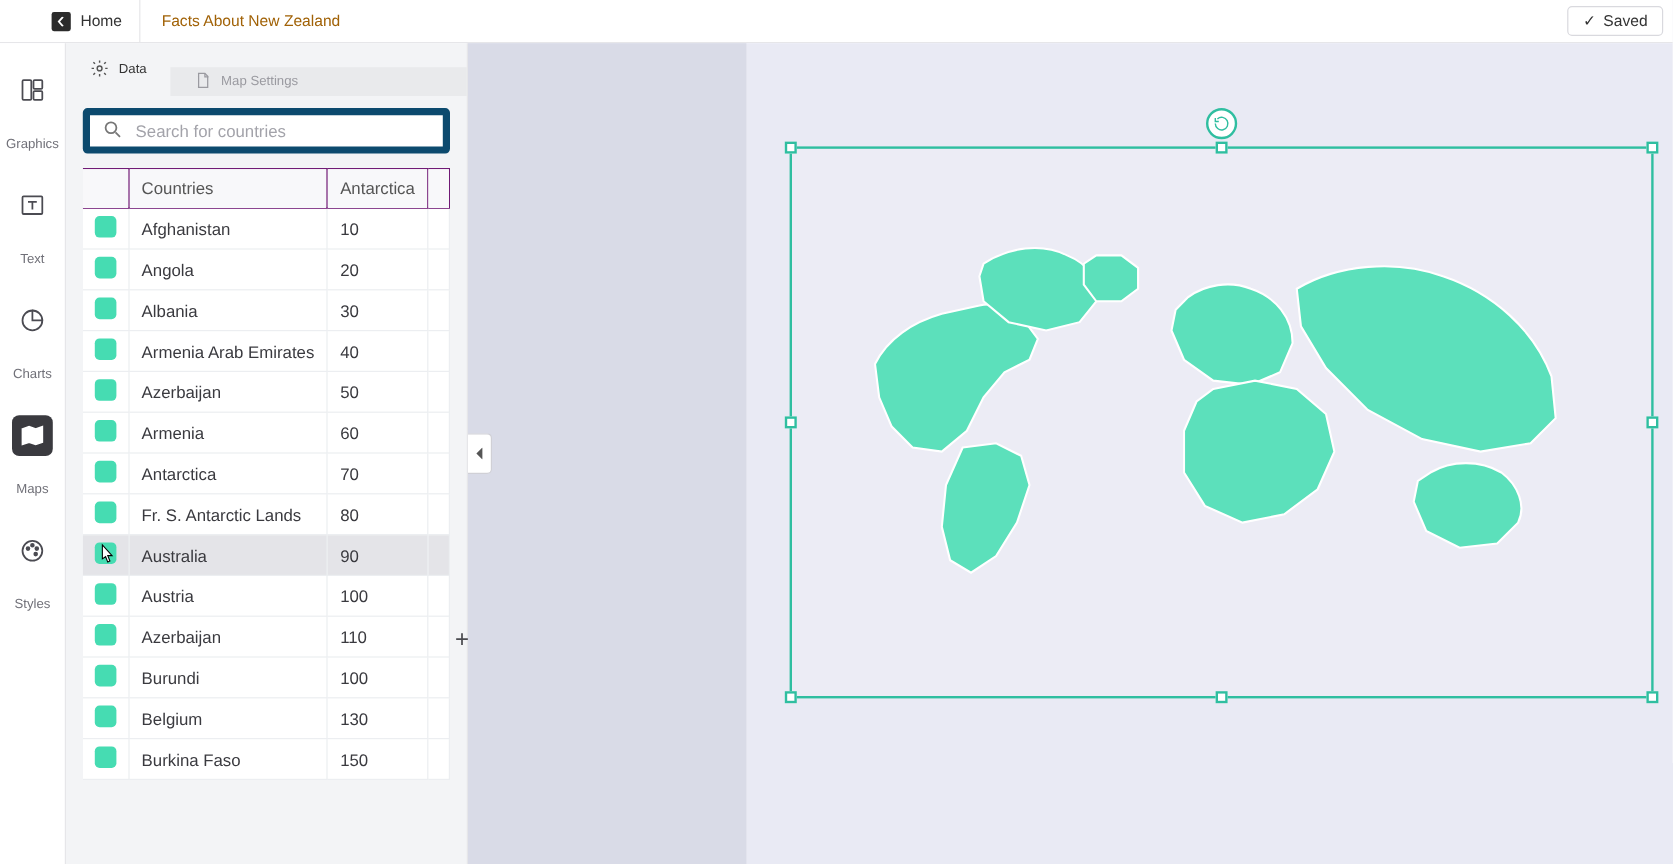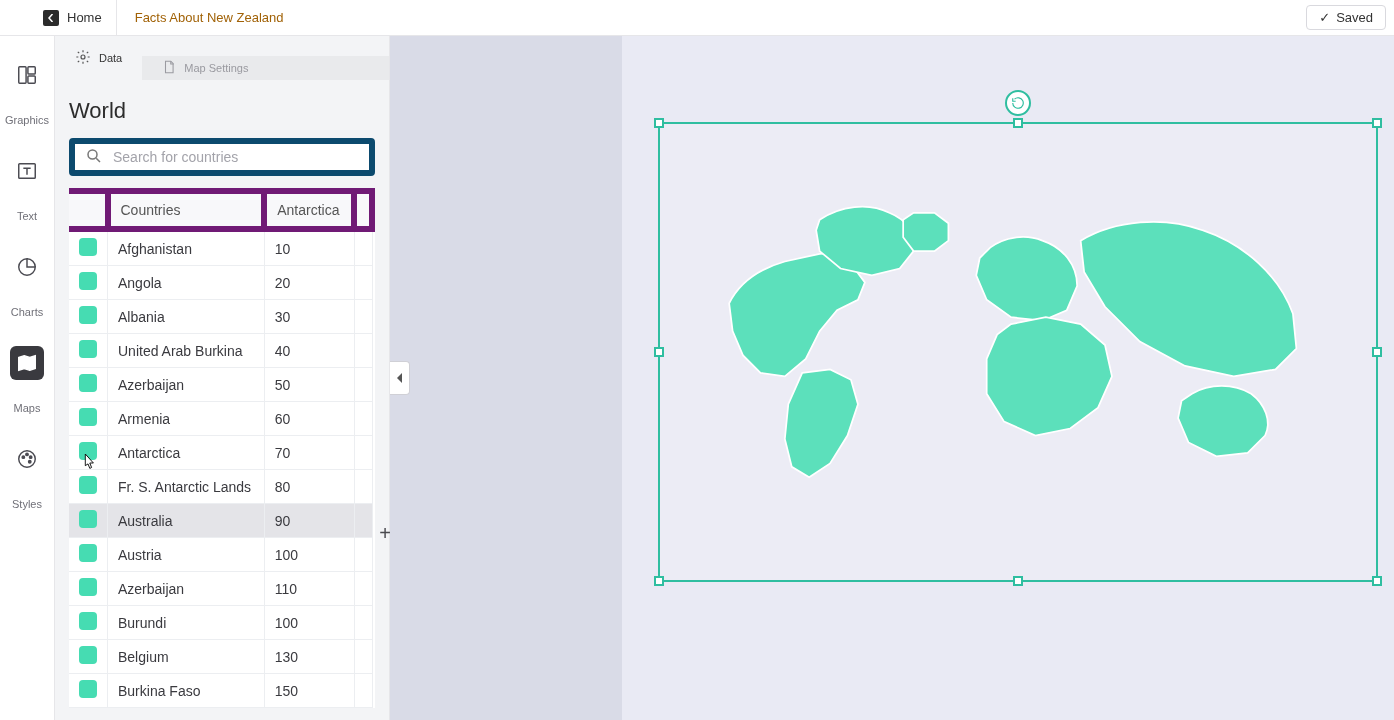--- a/index.html
+++ b/index.html
@@ -30,21 +30,21 @@
   .tab.inactive { background:#e9eaec; color:#9a9aa0; flex:1;margin-top:20px;}
   .panel-body { padding:10px 14px 0 14px; flex:1; display:flex; flex-direction:column; overflow:hidden;}
   .panel-title { font-size:22px; font-weight:500; color:#2c2c2c; padding:8px 0 14px 0;}
   .search-wrap { background:#fff; border:6px solid #0c4a6e; border-radius:4px; display:flex; align-items:center; padding:0 10px; height:38px; }
   .search-wrap input { border:none; outline:none; flex:1; font-size:14px; color:#333; padding-left:10px; }
   .search-wrap input::placeholder { color:#a3a3aa; }
 
   .table-wrap { margin-top:12px; flex:1; position:relative; overflow:hidden; }
   .table-scroll { position:absolute; inset:0; overflow-y:auto; scrollbar-width:thin; }
   table { width:100%; border-collapse:collapse; background:#fff; }
-  thead th { position:sticky; top:0; background:#f8f8fa; border:6px solid #701a75; text-align:left; font-weight:500; font-size:14px; color:#555; padding:8px 10px; z-index:2;}
+  thead th { position:sticky; top:0; background:#f8f8fa; border:1px solid #701a75; text-align:left; font-weight:500; font-size:14px; color:#555; padding:8px 10px; z-index:2;}
   thead th.swatch-col,tbody td.swatch-col { width:34px; border-left:none; }
   tbody td { border:1px solid #eceef1; padding:6px 10px; font-size:14px; color:#3a3a3f; }
   tbody tr.hovered td { background:#e4e4e8; }
   .swatch { width:18px; height:18px; border-radius:4px; background:#46dcb2; display:inline-block;}
   thead th.extra, tbody td.extra { width:18px; padding:0;}
 
   
   .table-scroll::-webkit-scrollbar { width:14px; }
   .table-scroll::-webkit-scrollbar-track { background:#eceef1;}
   .table-scroll::-webkit-scrollbar-thumb { background:#c8c8ce; border-radius:0;}
@@ -160,21 +160,20 @@
         <span>
           <svg width="14" height="16" viewBox="0 0 24 24" fill="none" stroke="#9a9aa0" stroke-width="1.8">
               <path d="M6 2h9l4 4v16H6z"></path>
               <path d="M15 2v5h5"></path>
             </svg>
         </span>
         <span>Map Settings</span>
       </div>
     </div>
     <div class="panel-body">
-      <div class="panel-title">World</div>
       <div class="search-wrap">
         <span>
           <svg width="18" height="18" viewBox="0 0 24 24" fill="none" stroke="#777" stroke-width="2">
               <circle cx="10" cy="10" r="6"></circle>
               <path d="M20 20l-5-5"></path>
             </svg>
         </span>
         <input type="text" placeholder="Search for countries" style="">
       </div>
       <div class="table-wrap">
@@ -202,21 +201,21 @@
                   <td class="extra"></td>
                 </tr>
                 <tr>
                   <td class="swatch-col"><span class="swatch"></span></td>
                   <td>Albania</td>
                   <td>30</td>
                   <td class="extra"></td>
                 </tr>
                 <tr>
                   <td class="swatch-col"><span class="swatch"></span></td>
-                  <td>United Arab Burkina</td>
+                  <td>Armenia Arab Emirates</td>
                   <td>40</td>
                   <td class="extra"></td>
                 </tr>
                 <tr>
                   <td class="swatch-col"><span class="swatch"></span></td>
                   <td>Azerbaijan</td>
                   <td>50</td>
                   <td class="extra"></td>
                 </tr>
                 <tr>

